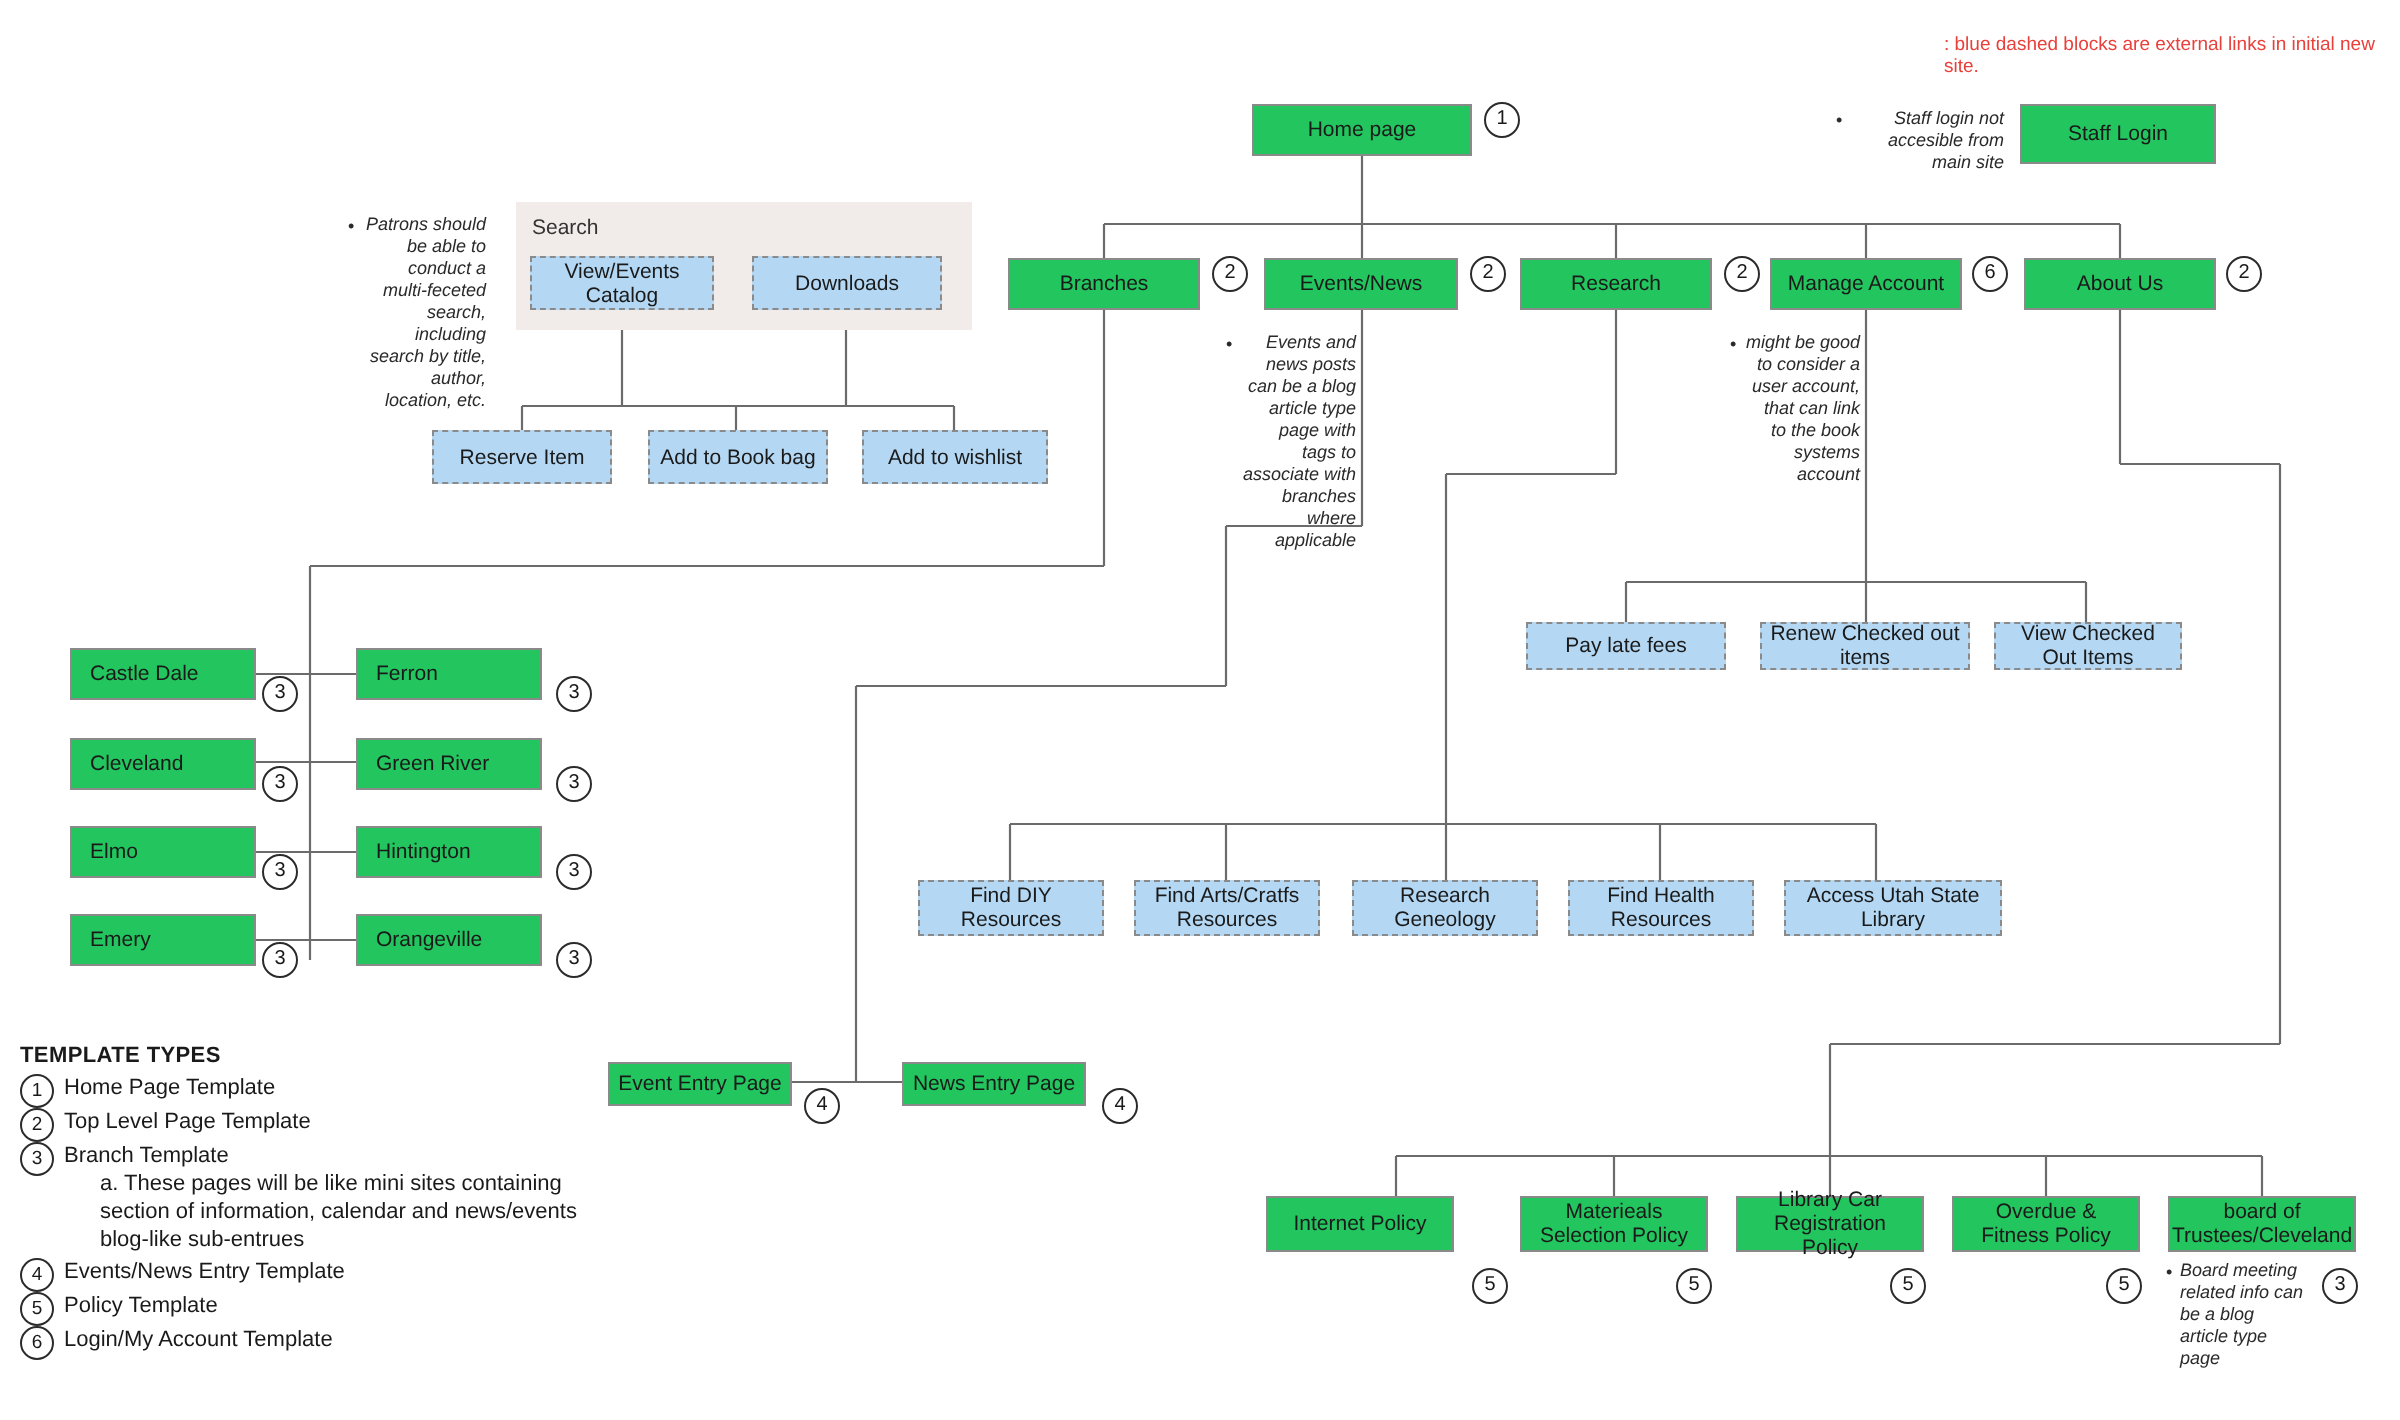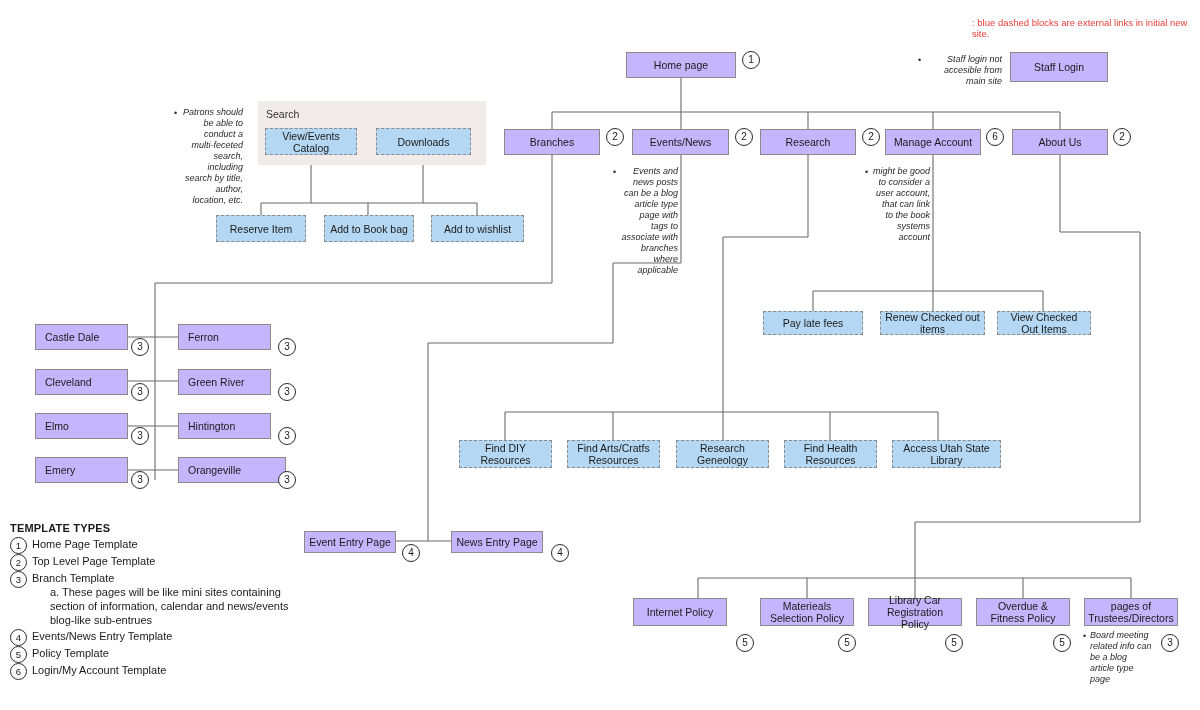--- a/index.html
+++ b/index.html
@@ -3,21 +3,21 @@
 <meta charset="utf-8">
 <style>
   html,body{margin:0;padding:0;background:#ffffff;}
   body{width:1200px;height:710px;position:relative;overflow:hidden;
        font-family:"Liberation Sans","DejaVu Sans",sans-serif;color:#1a1a1a;}
   #canvas{position:absolute;left:0;top:0;width:1200px;height:710px;}
   svg.wires{position:absolute;left:0;top:0;width:1200px;height:710px;}
   .node{position:absolute;box-sizing:border-box;display:flex;align-items:center;
         justify-content:center;text-align:center;font-size:10.5px;line-height:12px;
         padding:2px 4px;}
-  .node.gray{background:#c4b5fd;border:1px solid #8a8a8a;}
+  .node.gray{background:#22c55e;border:1px solid #8a8a8a;}
   .node.blue{background:#b4d8f4;border:1px dashed #8a8a8a;}
   .node.left{justify-content:flex-start;text-align:left;padding-left:9px;}
   .grp{position:absolute;background:#f1ece9;}
   .grplabel{position:absolute;font-size:10.5px;color:#333;}
   .badge{position:absolute;width:16px;height:16px;border:1px solid #2b2b2b;
          border-radius:50%;display:flex;align-items:center;justify-content:center;
          font-size:10px;line-height:10px;background:#fff;font-weight:400;}
   .note{position:absolute;font-size:9px;line-height:11px;font-style:italic;
         color:#2a2a2a;text-align:right;}
   .note .bullet{position:absolute;left:-7px;top:1px;font-style:normal;font-size:9px;}
@@ -162,41 +162,41 @@
   <div class="node gray left" style="left:178px;top:369px;width:93px;height:26px;">Green River</div>
   <div class="badge" style="left:278px;top:383px;">3</div>
 
   <div class="node gray left" style="left:35px;top:413px;width:93px;height:26px;">Elmo</div>
   <div class="badge" style="left:131px;top:427px;">3</div>
   <div class="node gray left" style="left:178px;top:413px;width:93px;height:26px;">Hintington</div>
   <div class="badge" style="left:278px;top:427px;">3</div>
 
   <div class="node gray left" style="left:35px;top:457px;width:93px;height:26px;">Emery</div>
   <div class="badge" style="left:131px;top:471px;">3</div>
-  <div class="node gray left" style="left:178px;top:457px;width:108px;height:26px;">Orangeville</div>
+  <div class="node gray left" style="left:178px;top:457px;width:93px;height:26px;">Orangeville</div>
   <div class="badge" style="left:278px;top:471px;">3</div>
 
   <div class="node gray" style="left:304px;top:531px;width:92px;height:22px;">Event Entry Page</div>
   <div class="badge" style="left:402px;top:544px;">4</div>
   <div class="node gray" style="left:451px;top:531px;width:92px;height:22px;">News Entry Page</div>
   <div class="badge" style="left:551px;top:544px;">4</div>
 
   <div class="node gray" style="left:633px;top:598px;width:94px;height:28px;text-align:center;">Internet Policy</div>
   <div class="badge" style="left:736px;top:634px;">5</div>
 
   <div class="node gray" style="left:760px;top:598px;width:94px;height:28px;">Materieals Selection Policy</div>
   <div class="badge" style="left:838px;top:634px;">5</div>
 
   <div class="node gray" style="left:868px;top:598px;width:94px;height:28px;text-align:center;">Library Car Registration Policy</div>
   <div class="badge" style="left:945px;top:634px;">5</div>
 
   <div class="node gray" style="left:976px;top:598px;width:94px;height:28px;">Overdue &amp; Fitness Policy</div>
   <div class="badge" style="left:1053px;top:634px;">5</div>
 
-  <div class="node gray" style="left:1084px;top:598px;width:94px;height:28px;">pages of Trustees/Directors</div>
+  <div class="node gray" style="left:1084px;top:598px;width:94px;height:28px;">board of Trustees/Cleveland</div>
   <div class="badge" style="left:1161px;top:634px;">3</div>
   <div class="note ln" style="left:1090px;top:630px;width:62px;"><span class="bullet">•</span><span>Board meeting related info can be a blog article type page</span></div>
 
   <div class="legend" style="left:10px;top:521px;width:280px;">
     <h4>TEMPLATE TYPES</h4>
 
     <div class="lrow">
       <span class="lnum">1</span>
       <span>Home Page Template</span>
     </div>

